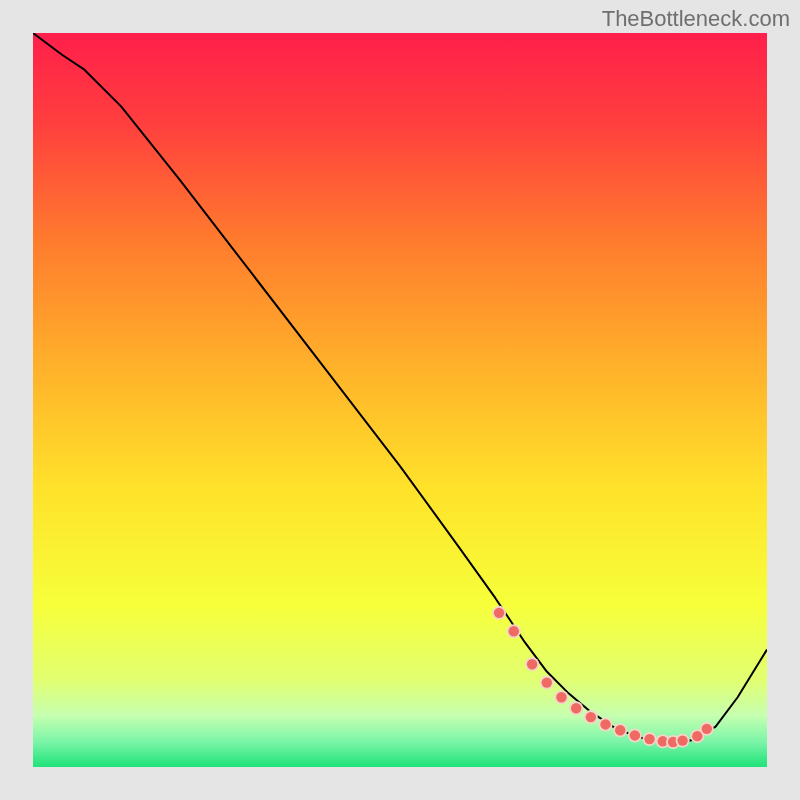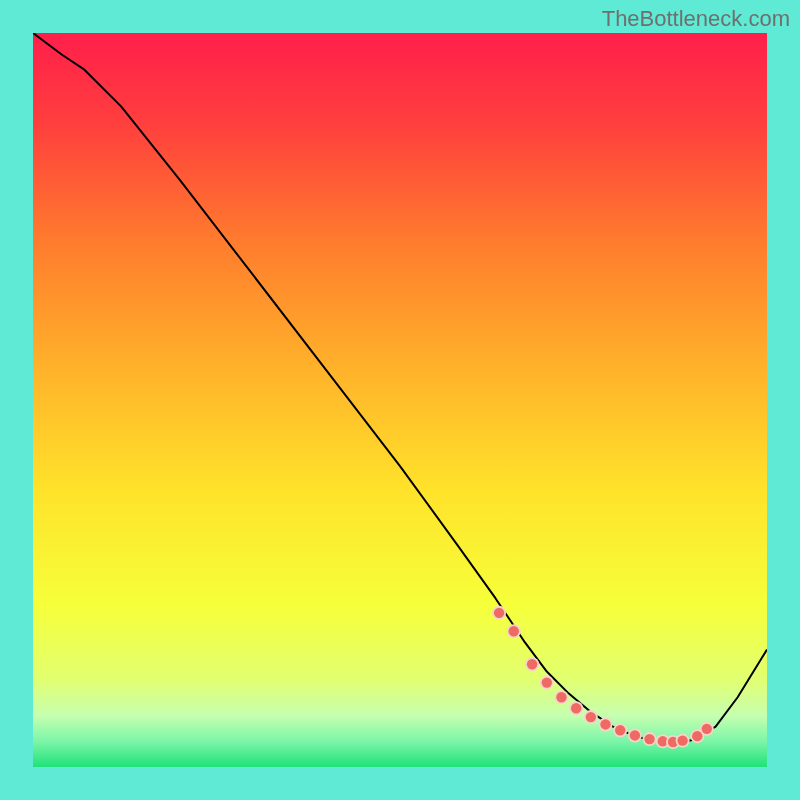--- a/index.html
+++ b/index.html
@@ -8,21 +8,21 @@
     width: 800px;
     height: 800px;
     background: #000;
     font-family: Arial, Helvetica, sans-serif;
     overflow: hidden;
   }
   .frame {
     position: relative;
     width: 800px;
     height: 800px;
-    background: #5eead4;
+    background: #e5e5e5;
   }
   .plot {
     position: absolute;
     left: 33px;
     top: 33px;
     width: 734px;
     height: 734px;
     
   }
   .attribution {

